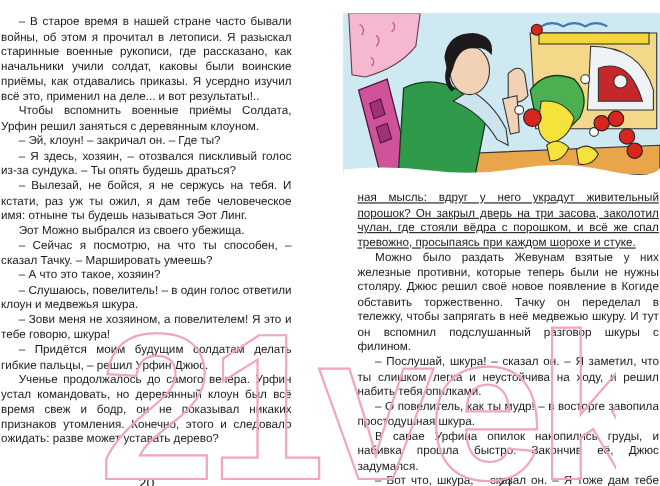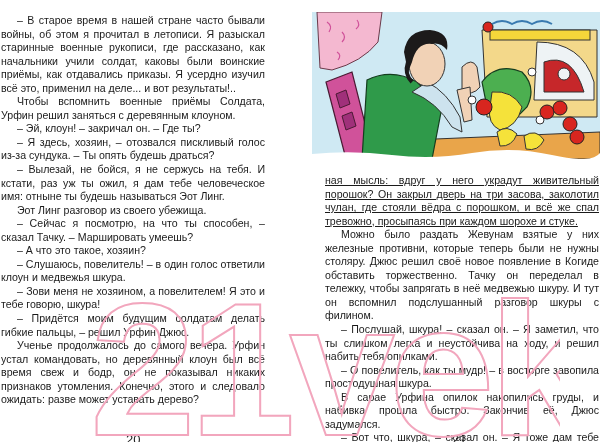--- a/index.html
+++ b/index.html
@@ -24,21 +24,21 @@
 
 <div class="spread">
 
   <div class="page page-left">
     <div class="text">
       <p>– В старое время в нашей стране часто бывали войны, об этом я прочитал в летописи. Я разыскал старинные военные рукописи, где рассказано, как начальники учили солдат, каковы были воинские приёмы, как отдавались приказы. Я усердно изучил всё это, применил на деле... и вот результаты!..</p>
       <p>Чтобы вспомнить военные приёмы Солдата, Урфин решил заняться с деревянным клоуном.</p>
       <p>– Эй, клоун! – закричал он. – Где ты?</p>
       <p>– Я здесь, хозяин, – отозвался пискливый голос из-за сундука. – Ты опять будешь драться?</p>
       <p>– Вылезай, не бойся, я не сержусь на тебя. И кстати, раз уж ты ожил, я дам тебе человеческое имя: отныне ты будешь называться Эот Линг.</p>
-      <p>Эот Линг разговор из своего убежища.</p>
+      <p>Эот Можно выбрался из своего убежища.</p>
       <p>– Сейчас я посмотрю, на что ты способен, – сказал Тачку. – Маршировать умеешь?</p>
       <p>– А что это такое, хозяин?</p>
       <p>– Слушаюсь, повелитель! – в один голос ответили клоун и медвежья шкура.</p>
       <p>– Зови меня не хозяином, а повелителем! Я это и тебе говорю, шкура!</p>
       <p>– Придётся моим будущим солдатам делать гибкие пальцы, – решил Урфин Джюс.</p>
       <p>Ученье продолжалось до самого вечера. Урфин устал командовать, но деревянный клоун был всё время свеж и бодр, он не показывал никаких признаков утомления. Конечно, этого и следовало ожидать: разве может уставать дерево?</p>
 
     </div>
     <div class="page-num">20</div>
   </div>

